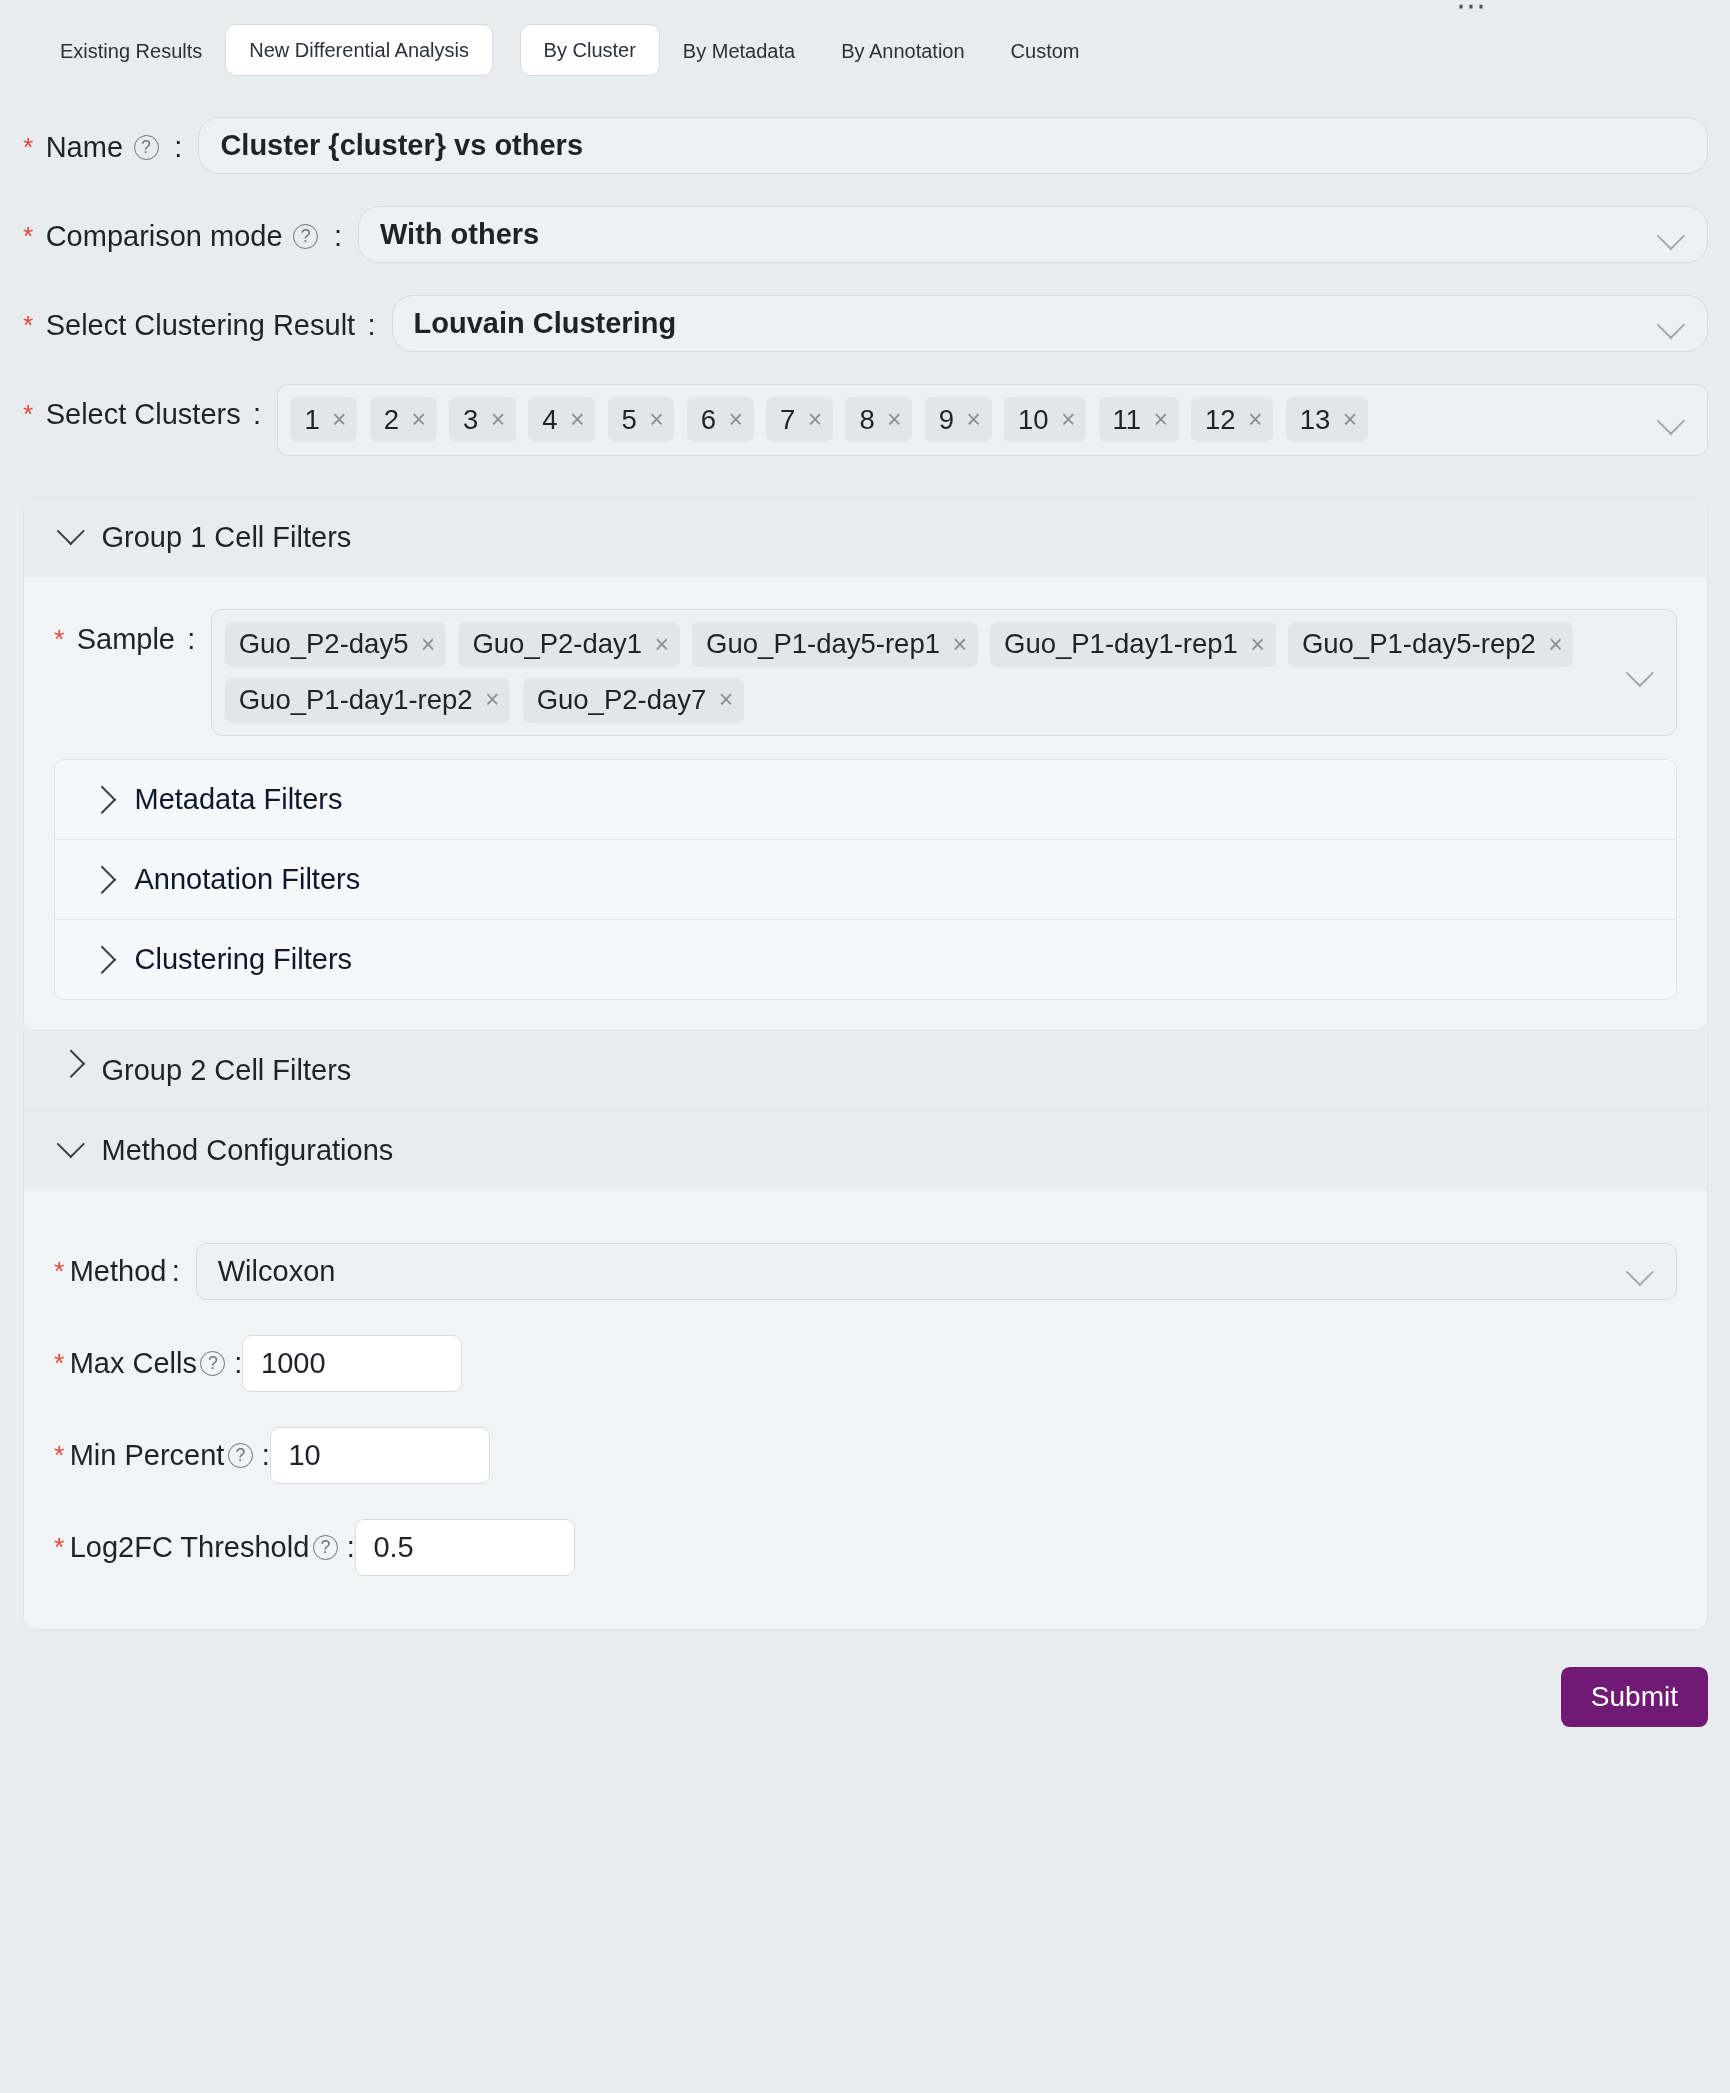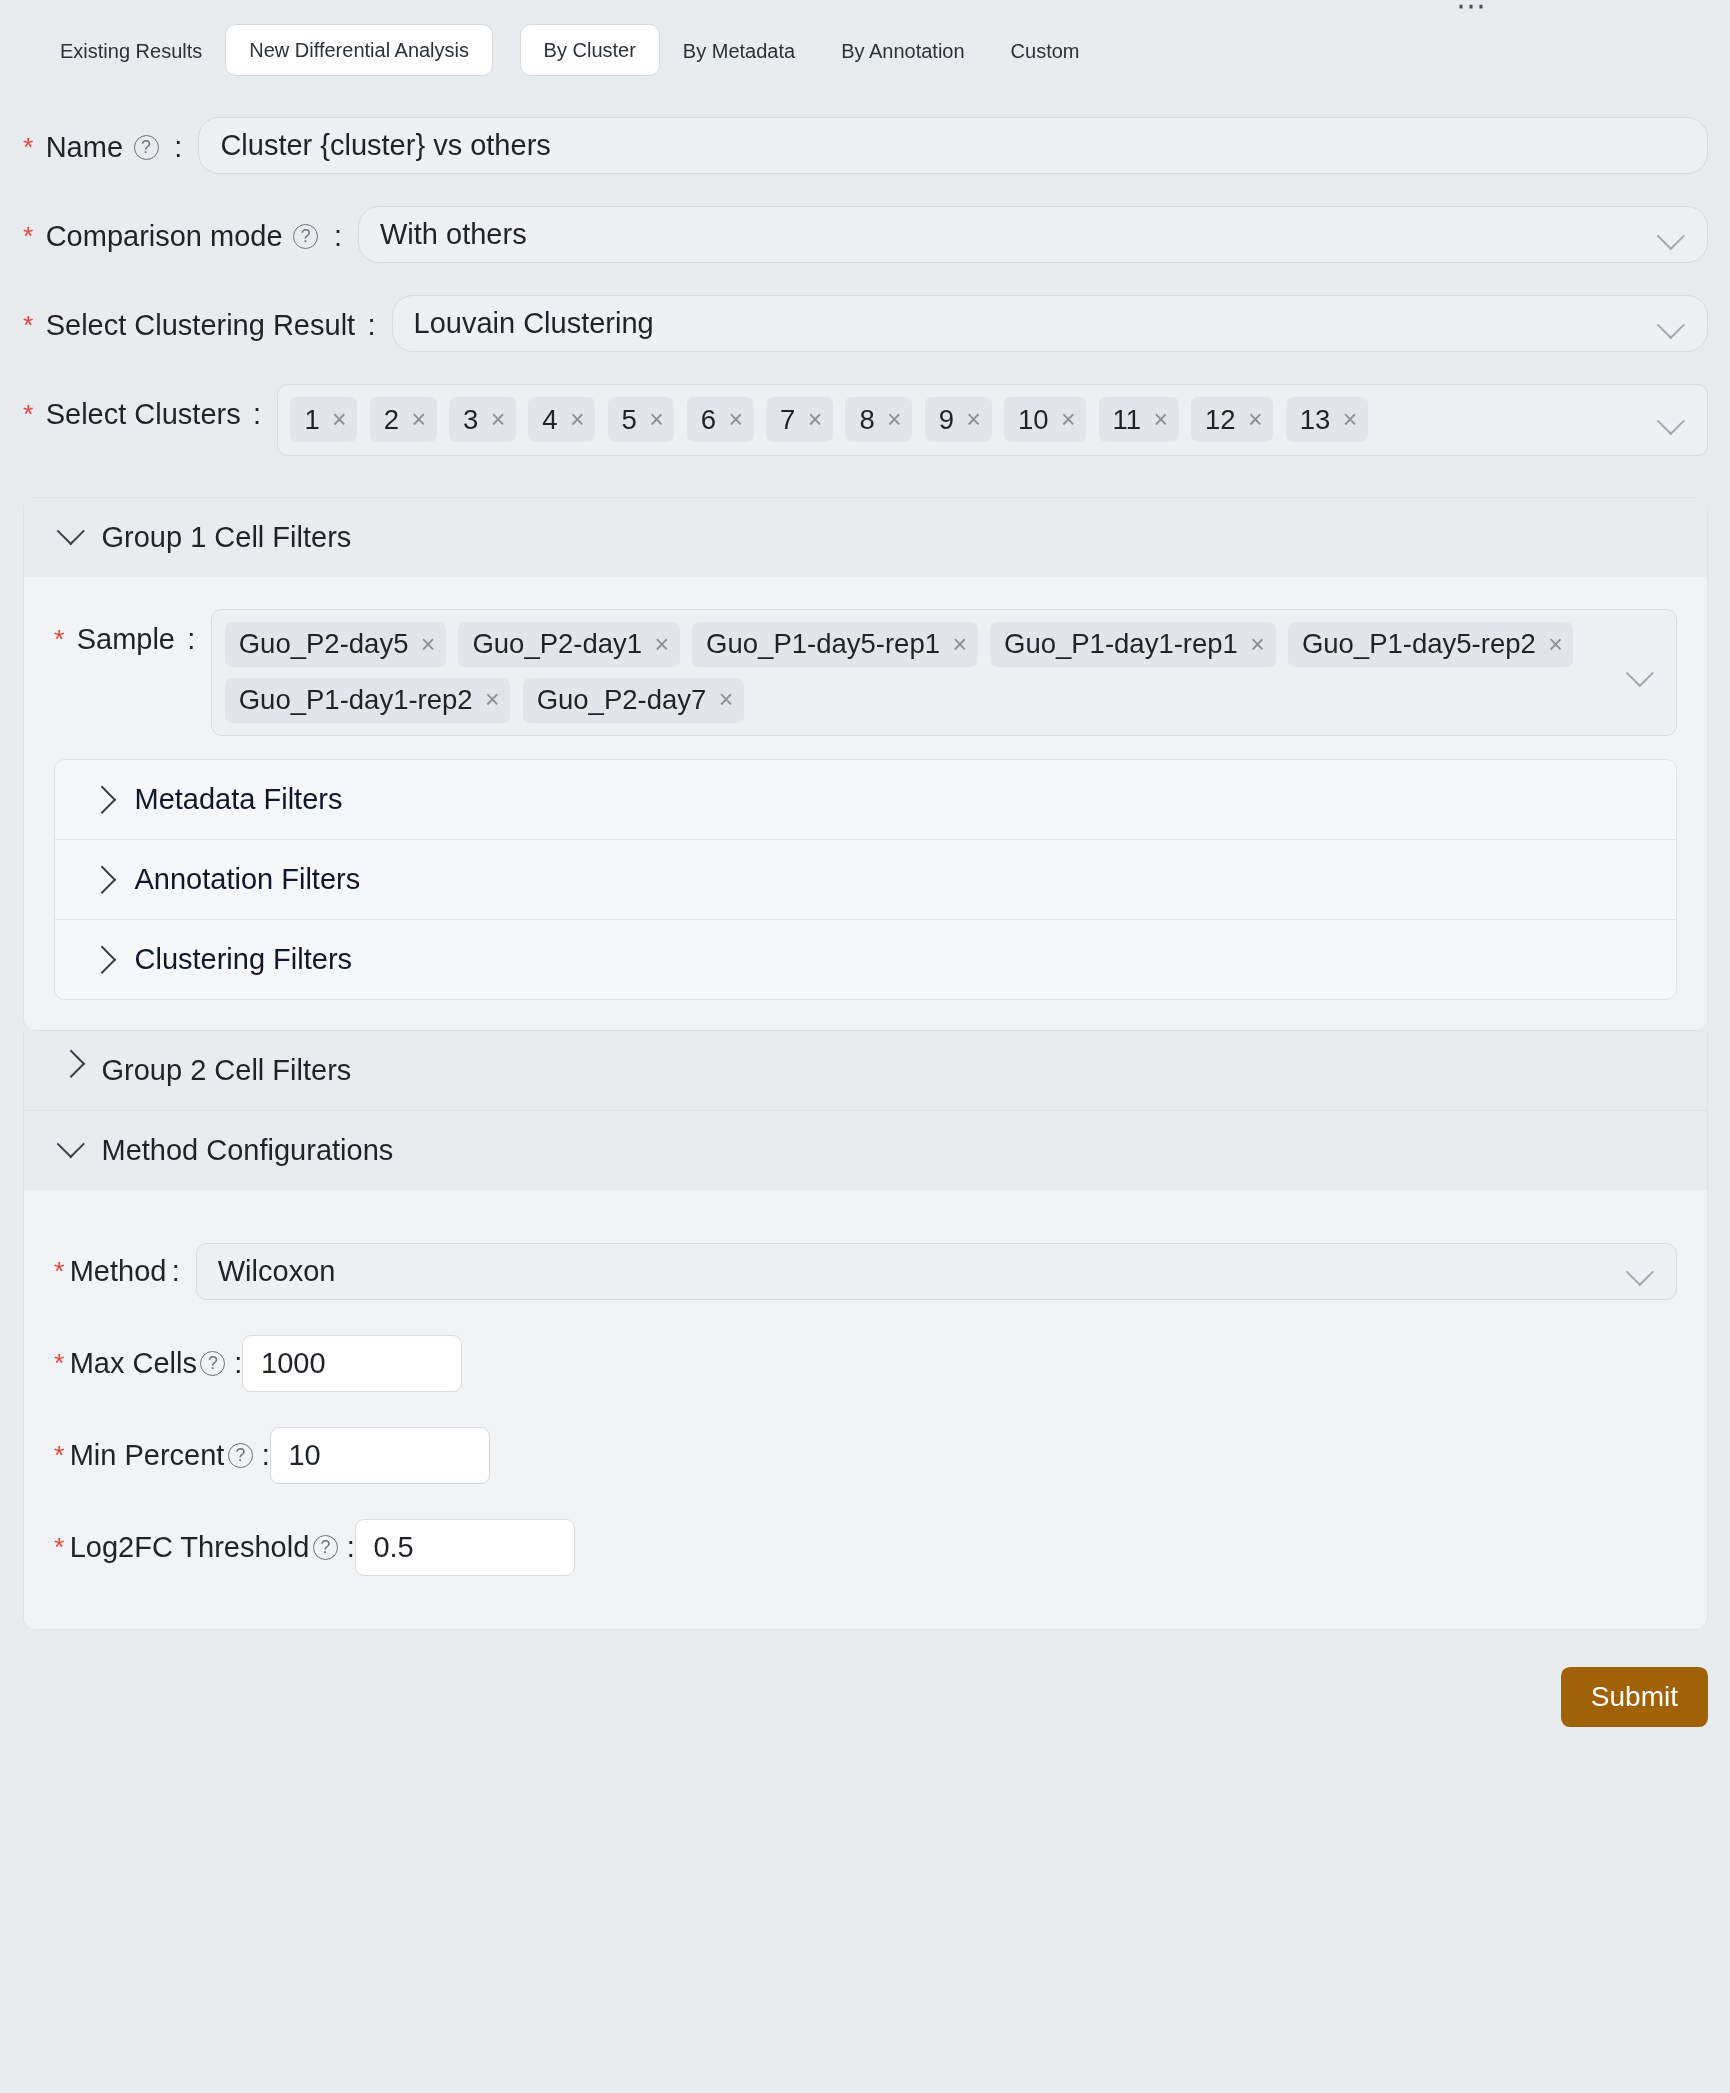--- a/index.html
+++ b/index.html
@@ -99,20 +99,21 @@
     background: #eef0f3;
     border: 0.9px solid #d7dbe0;
     border-radius: 21px;
     min-height: 57px;
     display: flex;
     align-items: center;
     padding: 0 21px;
     font-size: 29px;
     color: #1f2328;
     position: relative;
+    font-weight: bold;
   }
   .field.input { background: #eef0f3; }
   .chev-wrap {
     position: absolute;
     right: 17.7px;
     top: 0;
     bottom: 0;
     width: 35px;
   }
   .chev-wrap::after {
@@ -256,21 +257,21 @@
     color: #1f2328;
   }
 
   
   .footer {
     display: flex;
     justify-content: flex-end;
     padding: 37px 23px 26.6px 23px;
   }
   .submit {
-    background: #a16207;
+    background: #701a75;
     color: #ffffff;
     font-size: 28px;
     border: none;
     border-radius: 8.9px;
     padding: 14px 30px;
     cursor: pointer;
     font-family: "Liberation Sans", sans-serif;
   }
 </style>
 </head>

